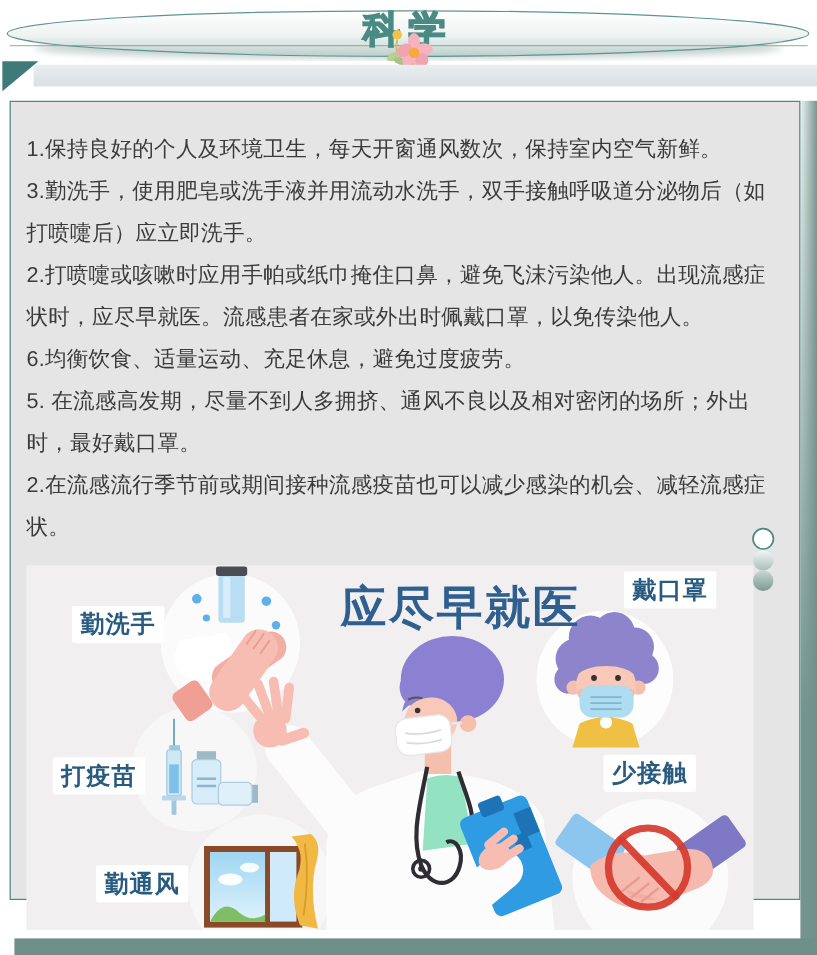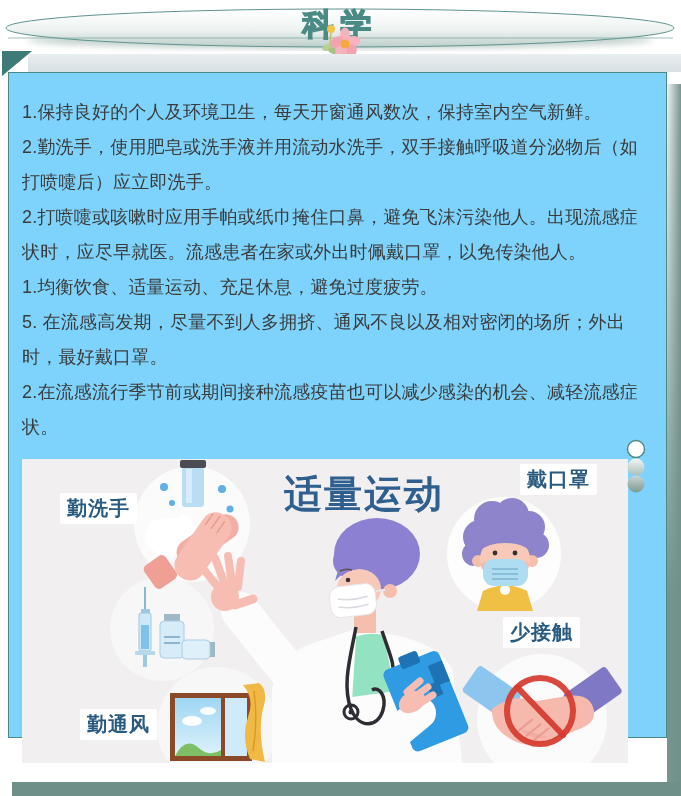--- a/index.html
+++ b/index.html
@@ -15,21 +15,21 @@
   .flower{left:320px;top:20px;}
   .band{left:28px;top:54px;width:653px;height:18px;
         background:linear-gradient(to bottom,#e9eef0,#d8e0e3);}
   .corner-tri{left:1px;top:50px;}
 
   
   .right-shadow{left:667px;top:84px;width:14px;height:712px;
       background:linear-gradient(to bottom,rgba(111,144,137,0) 0%,rgba(111,144,137,.95) 72%),
                  linear-gradient(to right,#eef3f2,#77958f);}
   .bottom-bar{left:12px;top:782px;width:669px;height:14px;background:#6f9089;}
-  .content{left:8px;top:72px;width:659px;height:666px;background:#7dd3fc;
+  .content{left:8px;top:84px;width:659px;height:666px;background:#e5e5e5;
            border:1px solid #4d8984;box-sizing:border-box;}
 
   
   .tips{position:absolute;left:0;top:0;right:0;padding:22px 17px 0 13px;}
   .tips p{margin:0;font-size:18px;line-height:35px;color:#3b3b3b;letter-spacing:.2px;}
 
   
   .illus{position:absolute;left:13px;top:386px;width:606px;height:304px;
          background:#f1eff0;overflow:hidden;}
   .illus-title{position:absolute;left:262px;top:10px;font-size:38px;font-weight:800;
@@ -90,23 +90,23 @@
     <polygon points="1,1 31,1 1,26" fill="#3e7a77"></polygon>
   </svg>
 
   <div class="abs right-shadow"></div>
   <div class="abs bottom-bar"></div>
 
   <div class="abs content">
 
     <div class="tips">
       <p>1.保持良好的个人及环境卫生，每天开窗通风数次，保持室内空气新鲜。</p>
-      <p>2.勤洗手，使用肥皂或洗手液并用流动水洗手，双手接触呼吸道分泌物后（如打喷嚏后）应立即洗手。</p>
+      <p>3.勤洗手，使用肥皂或洗手液并用流动水洗手，双手接触呼吸道分泌物后（如打喷嚏后）应立即洗手。</p>
       <p>2.打喷嚏或咳嗽时应用手帕或纸巾掩住口鼻，避免飞沫污染他人。出现流感症状时，应尽早就医。流感患者在家或外出时佩戴口罩，以免传染他人。</p>
-      <p>1.均衡饮食、适量运动、充足休息，避免过度疲劳。</p>
+      <p>6.均衡饮食、适量运动、充足休息，避免过度疲劳。</p>
       <p>5. 在流感高发期，尽量不到人多拥挤、通风不良以及相对密闭的场所；外出时，最好戴口罩。</p>
       <p>2.在流感流行季节前或期间接种流感疫苗也可以减少感染的机会、减轻流感症状。</p>
     </div>
 
     <div class="illus">
       <svg width="606" height="304" viewBox="0 0 606 304">
         <defs>
           <linearGradient id="skyG" x1="0" y1="0" x2="0" y2="1">
             <stop offset="0%" stop-color="#9fd6f2"></stop>
               <stop offset="100%" stop-color="#ddf2fc"></stop>
@@ -250,23 +250,24 @@
             <rect x="412" y="228" width="12" height="14" fill="#1d73b5"></rect>
           </g>
           <line x1="352" y1="292" x2="398" y2="254" stroke="#fcfcfd" stroke-width="32" stroke-linecap="round"></line>
           <ellipse cx="390" cy="243" rx="14" ry="10" transform="rotate(-30 390 243)" fill="#f7bdb2"></ellipse>
           <line x1="385" y1="233" x2="398" y2="222" stroke="#f7bdb2" stroke-width="7" stroke-linecap="round"></line>
           <line x1="392" y1="238" x2="406" y2="228" stroke="#f7bdb2" stroke-width="7" stroke-linecap="round"></line>
           <line x1="397" y1="245" x2="411" y2="236" stroke="#f7bdb2" stroke-width="7" stroke-linecap="round"></line>
         </g>
       </svg>
 
-      <div class="illus-title">适量运动</div>
+      <div class="illus-title">应尽早就医</div>
       <div class="chip chip-wash">勤洗手</div>
       <div class="chip chip-mask">戴口罩</div>
+      <div class="chip chip-vaccine">打疫苗</div>
       <div class="chip chip-contact">少接触</div>
       <div class="chip chip-vent">勤通风</div>
     </div>
   </div>
 
   <svg class="abs dots" width="24" height="60">
     <defs>
       <linearGradient id="dotg1" x1="0" y1="0" x2="0" y2="1">
         <stop offset="0%" stop-color="#f2f6f5"></stop>
           <stop offset="100%" stop-color="#a9bfba"></stop>

